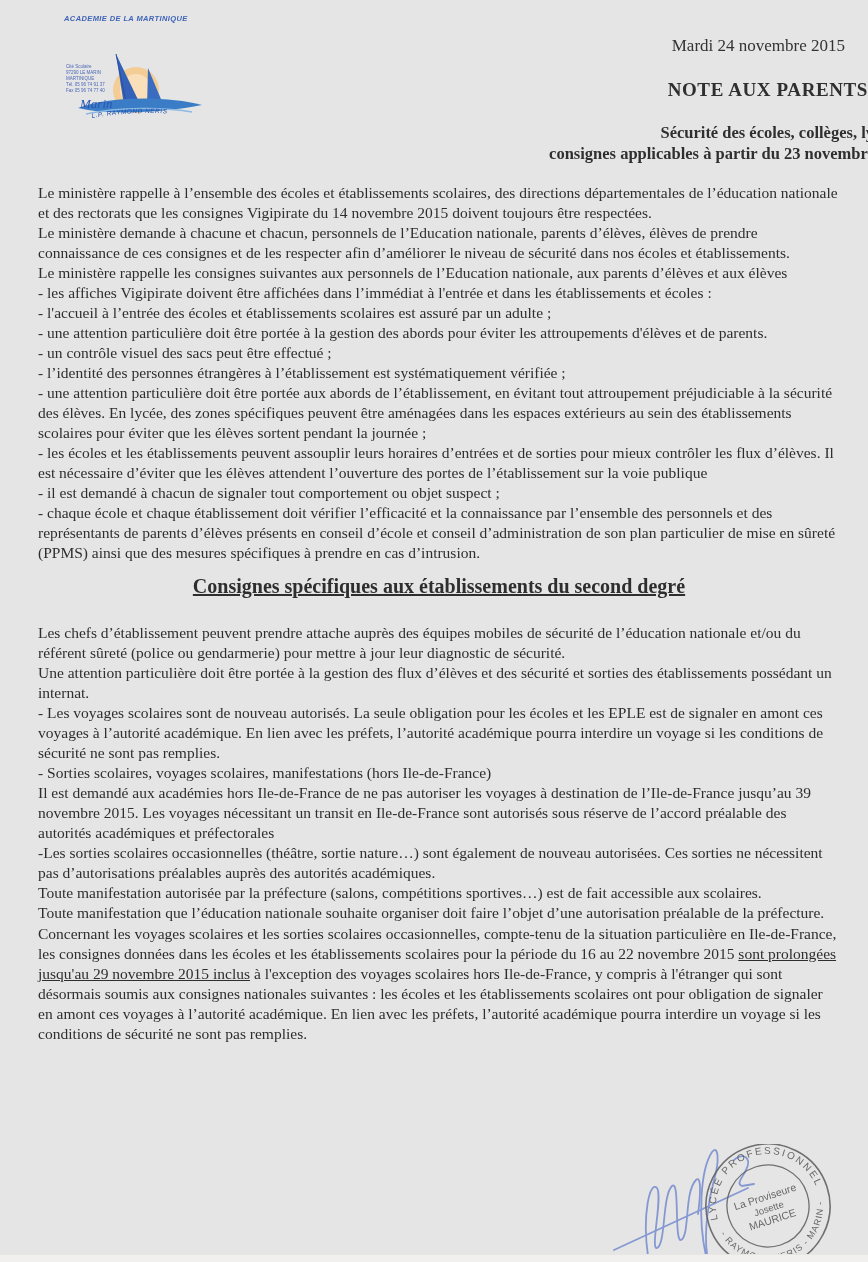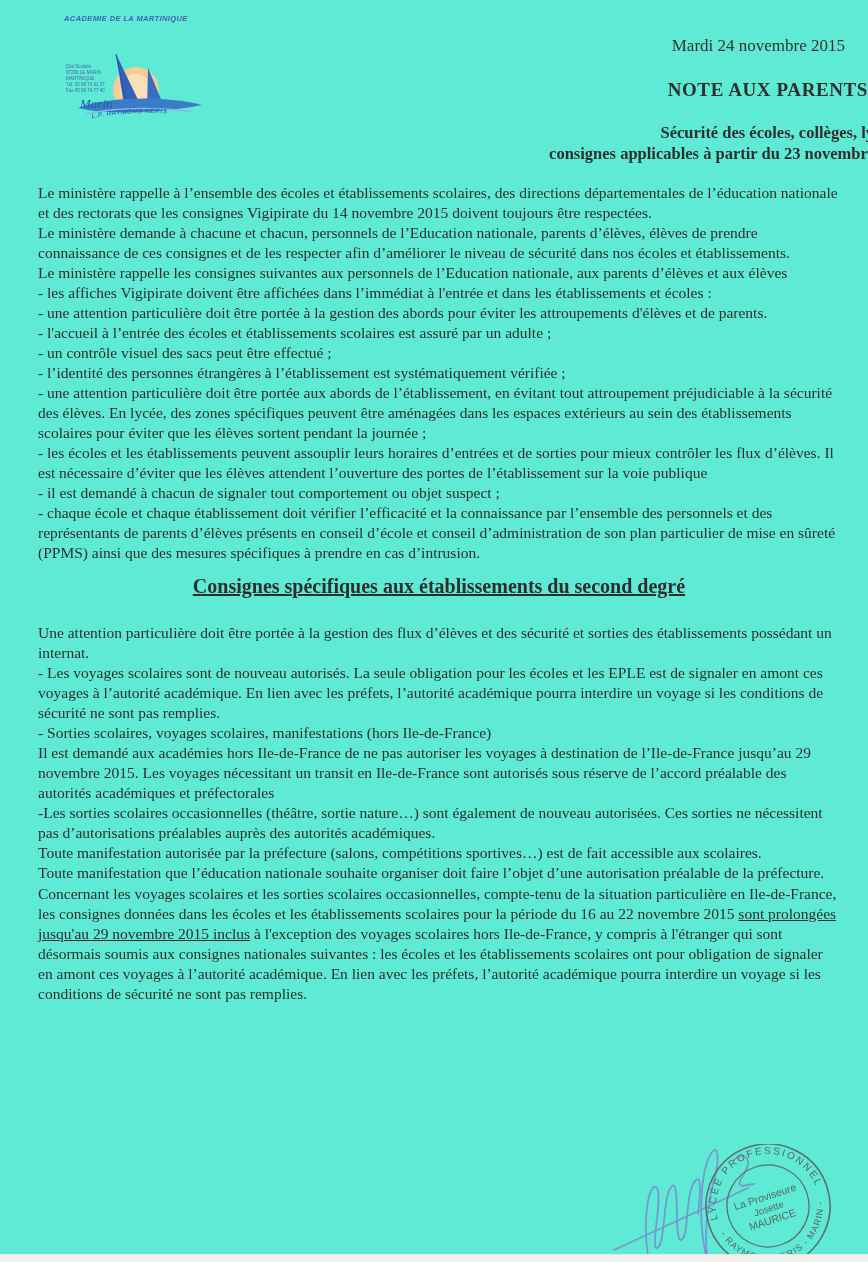--- a/index.html
+++ b/index.html
@@ -1,20 +1,20 @@
 <!DOCTYPE html>
 <html><head>
 <meta charset="utf-8">
 <style>
   html,body { margin:0; padding:0; background:#ffffff; }
   .page {
     position:relative;
     width:868px; height:1262px;
     margin:0 auto;
-    background:#5eead4;
+    background:#e5e5e5;
     overflow:hidden;
     font-family:"Liberation Serif", serif;
     color:#2b2b2b;
   }
   
   .academy {
     position:absolute; left:64px; top:14px;
     font-family:"Liberation Sans", sans-serif;
     font-size:7.5px; font-weight:bold; font-style:italic;
     letter-spacing:.4px; color:#3f63b8;
@@ -110,37 +110,38 @@
     <div>Sécurité des écoles, collèges, lycées :</div>
     <div>consignes applicables à partir du 23 novembre 2015</div>
   </div>
 
   <div class="content">
     <div>
         <div class="para">Le ministère rappelle à l’ensemble des écoles et établissements scolaires, des directions départementales de l’éducation nationale et des rectorats que les consignes Vigipirate du 14 novembre 2015 doivent toujours être respectées.</div>
         <div class="para">Le ministère demande à chacune et chacun, personnels de l’Education nationale, parents d’élèves, élèves de prendre connaissance de ces consignes et de les respecter afin d’améliorer le niveau de sécurité dans nos écoles et établissements.</div>
         <div class="para">Le ministère rappelle les consignes suivantes aux personnels de l’Education nationale, aux parents d’élèves et aux élèves</div>
         <div class="para">- les affiches Vigipirate doivent être affichées dans l’immédiat à l'entrée et dans les établissements et écoles :</div>
+        <div class="para">- l'accueil à l’entrée des écoles et établissements scolaires est assuré par un adulte ;</div>
         <div class="para">- une attention particulière doit être portée à la gestion des abords pour éviter les attroupements d'élèves et de parents.</div>
-        <div class="para">- l'accueil à l’entrée des écoles et établissements scolaires est assuré par un adulte ;</div>
         <div class="para">- un contrôle visuel des sacs peut être effectué ;</div>
         <div class="para">- l’identité des personnes étrangères à l’établissement est systématiquement vérifiée ;</div>
         <div class="para">- une attention particulière doit être portée aux abords de l’établissement, en évitant tout attroupement préjudiciable à la sécurité des élèves. En lycée, des zones spécifiques peuvent être aménagées dans les espaces extérieurs au sein des établissements scolaires pour éviter que les élèves sortent pendant la journée ;</div>
         <div class="para">- les écoles et les établissements peuvent assouplir leurs horaires d’entrées et de sorties pour mieux contrôler les flux d’élèves. Il est nécessaire d’éviter que les élèves attendent l’ouverture des portes de l’établissement sur la voie publique</div>
         <div class="para">- il est demandé à chacun de signaler tout comportement ou objet suspect ;</div>
         <div class="para">- chaque  école et chaque établissement doit vérifier l’efficacité et la connaissance par l’ensemble des personnels et des représentants de parents d’élèves présents en conseil d’école et conseil d’administration de son plan particulier de mise en sûreté (PPMS) ainsi que des mesures spécifiques à prendre en cas d’intrusion.</div>
       </div>
 
     <div class="section-heading">Consignes spécifiques aux établissements du second degré</div>
 
     <div>
+        <div class="para">Les chefs d’établissement peuvent prendre attache auprès des équipes mobiles de sécurité de l’éducation nationale et/ou du référent sûreté (police ou gendarmerie) pour mettre à jour leur diagnostic de sécurité.</div>
         <div class="para">Une attention particulière doit être portée à la gestion des flux d’élèves et des sécurité et sorties des établissements possédant un internat.</div>
         <div class="para">- Les voyages scolaires sont de nouveau autorisés. La seule obligation pour les écoles et les EPLE est de signaler en amont ces voyages à l’autorité académique. En lien avec les préfets, l’autorité académique pourra interdire un voyage si les conditions de sécurité ne sont pas remplies.</div>
         <div class="para">- Sorties scolaires, voyages scolaires, manifestations (hors Ile-de-France)</div>
-        <div class="para">Il est demandé aux académies hors Ile-de-France de ne pas autoriser les voyages à destination de l’Ile-de-France jusqu’au 29 novembre 2015. Les voyages nécessitant un transit en Ile-de-France sont autorisés sous réserve de l’accord préalable des autorités académiques et préfectorales</div>
+        <div class="para">Il est demandé aux académies hors Ile-de-France de ne pas autoriser les voyages à destination de l’Ile-de-France jusqu’au 39 novembre 2015. Les voyages nécessitant un transit en Ile-de-France sont autorisés sous réserve de l’accord préalable des autorités académiques et préfectorales</div>
         <div class="para">-Les sorties scolaires occasionnelles (théâtre, sortie nature…) sont également de nouveau autorisées. Ces sorties ne nécessitent pas d’autorisations préalables auprès des autorités académiques.</div>
         <div class="para">Toute manifestation autorisée par la préfecture (salons, compétitions sportives…) est de fait accessible aux scolaires.</div>
         <div class="para">Toute manifestation que l’éducation nationale souhaite organiser doit faire l’objet d’une autorisation préalable de la préfecture.</div>
       </div>
 
 
     <div class="para closing"><span>Concernant les voyages scolaires et les sorties scolaires occasionnelles, compte-tenu de  la situation particulière en Ile-de-France, les consignes données dans les écoles et les établissements scolaires pour la période du 16 au 22 novembre 2015 </span><span class="u">sont prolongées jusqu'au 29 novembre 2015 inclus</span><span> à l'exception des voyages scolaires hors Ile-de-France, y compris à l'étranger qui sont désormais soumis aux consignes nationales suivantes : les écoles et les établissements scolaires ont pour obligation de signaler en amont ces voyages à l’autorité académique. En lien avec les préfets, l’autorité académique pourra interdire un voyage si les conditions de sécurité ne sont pas remplies.</span></div>
   </div>
 
   <svg class="signature" width="200" height="127" viewBox="0 0 200 127">

